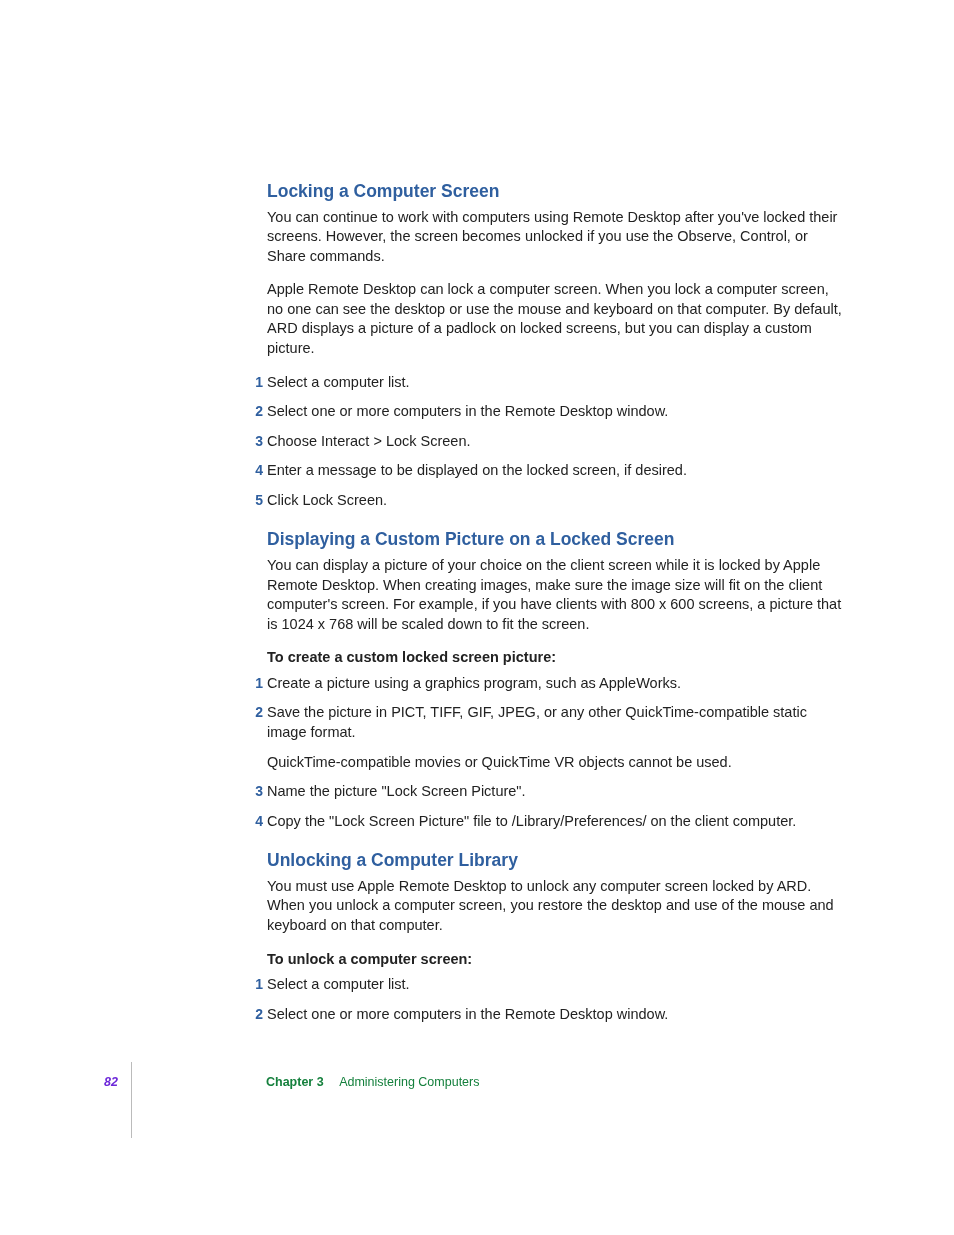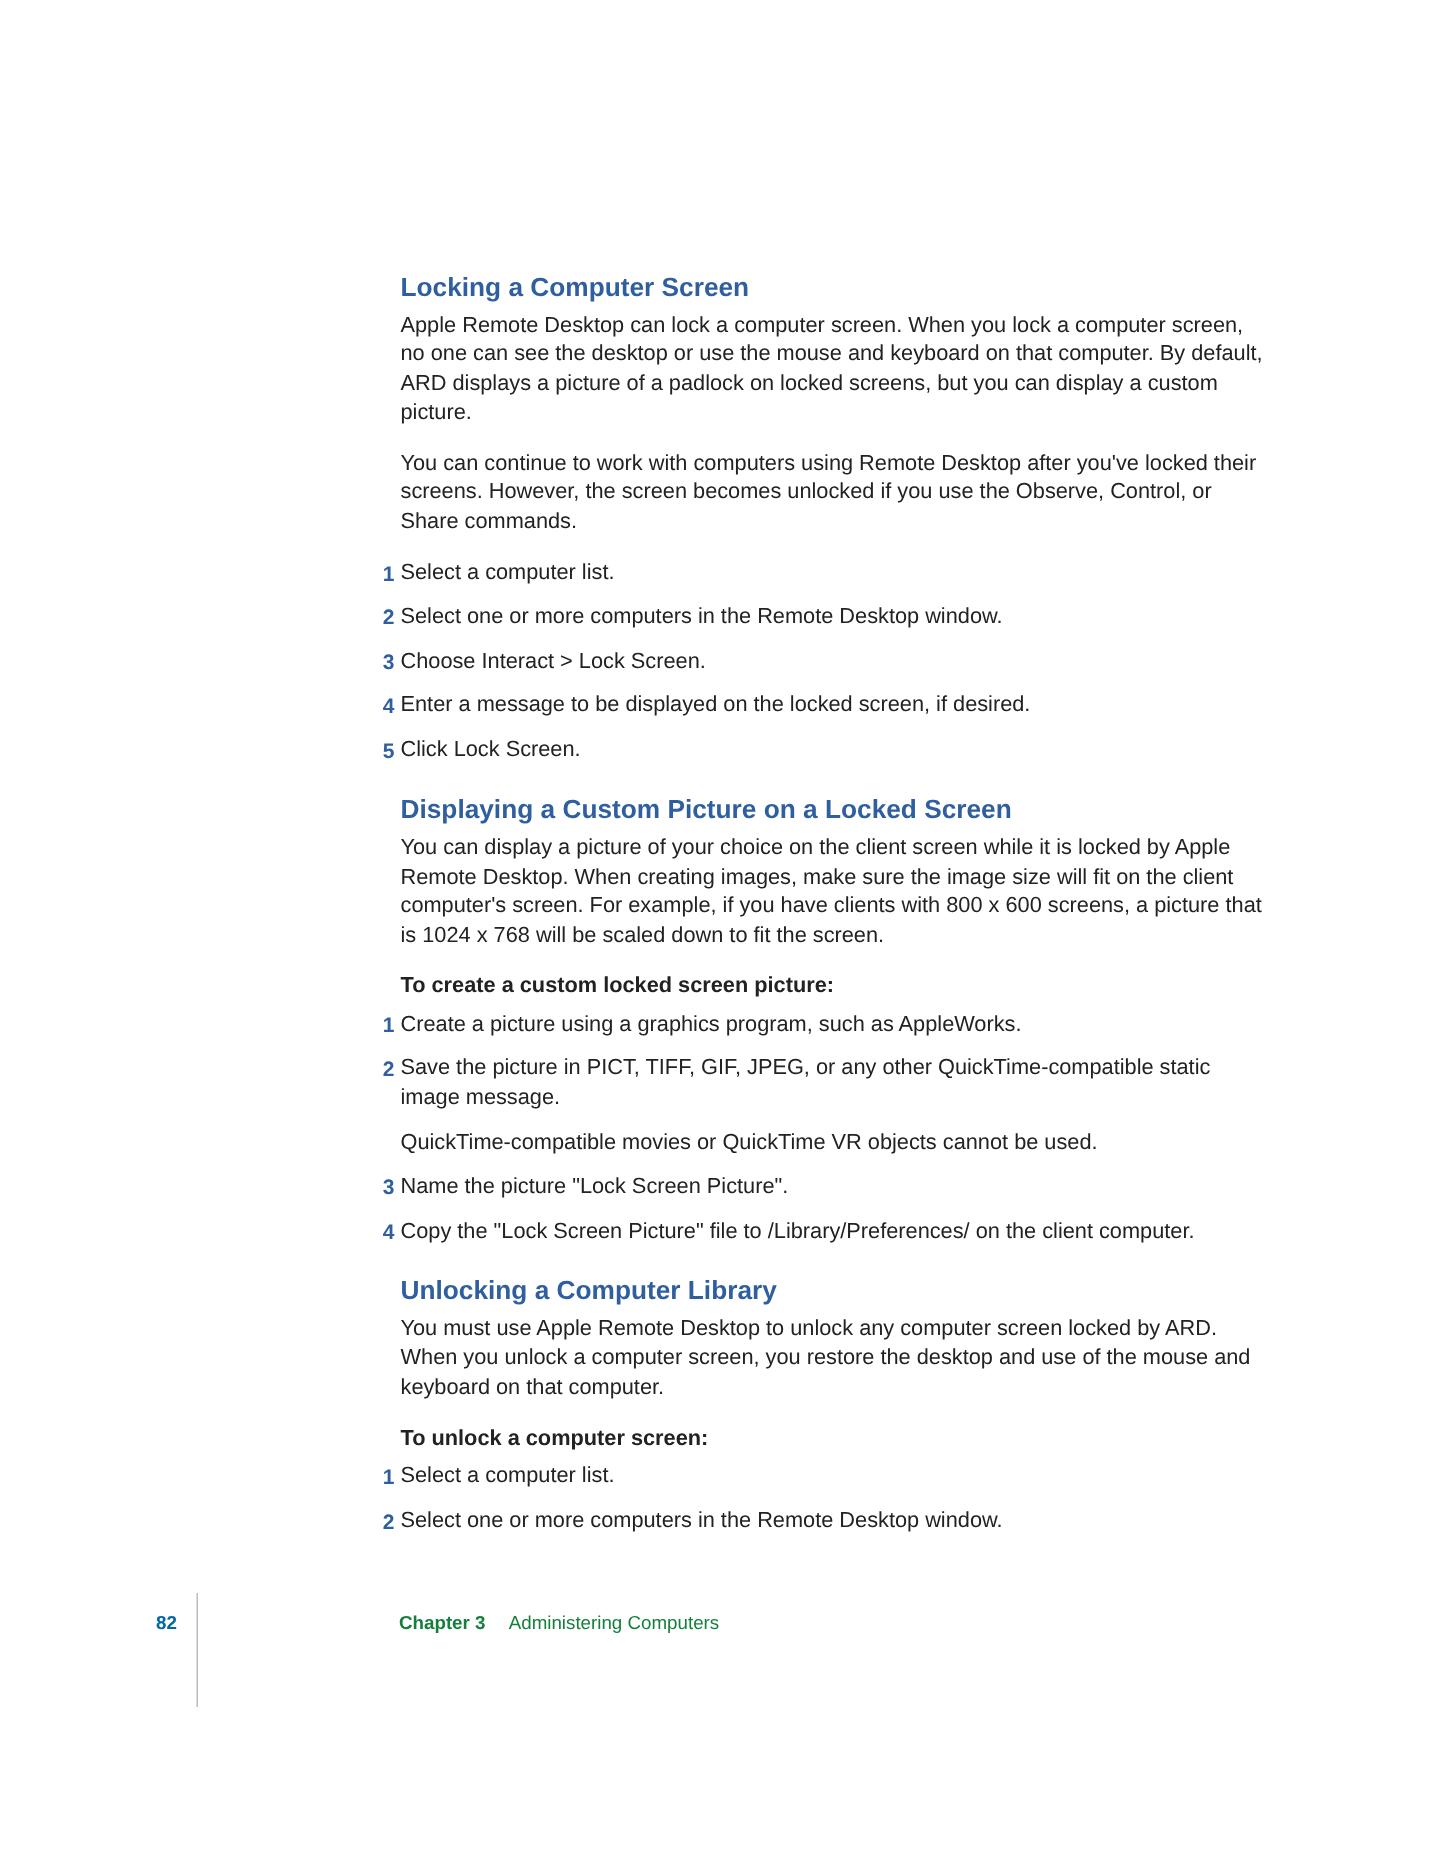--- a/index.html
+++ b/index.html
@@ -64,22 +64,23 @@
     .footer {
       position: absolute;
       left: 104px;
       top: 1074px;
       display: flex;
       align-items: flex-start;
       font-size: 12.5px;
     }
     .page-num {
       font-weight: 700;
-      color: #0369a1;
+      color: #6d28d9;
       width: 28px;
+      font-style: italic;
     }
     .footer-rest {
       margin-left: 134px;
     }
     .chapter-label {
       font-weight: 700;
       color: #15803d;
     }
     .chapter-title {
       color: #15803d;
@@ -93,22 +94,22 @@
       height: 76px;
       background: #bbb;
     }
   </style>
 </head>
 <body>
 
 <div class="page">
   <div class="content" id="content-root">
       <h2 class="section-heading first">Locking a Computer Screen</h2>
+      <p class="body-para">You can continue to work with computers using Remote Desktop after you've locked their screens. However, the screen becomes unlocked if you use the Observe, Control, or Share commands.</p>
       <p class="body-para">Apple Remote Desktop can lock a computer screen. When you lock a computer screen, no one can see the desktop or use the mouse and keyboard on that computer. By default, ARD displays a picture of a padlock on locked screens, but you can display a custom picture.</p>
-      <p class="body-para">You can continue to work with computers using Remote Desktop after you've locked their screens. However, the screen becomes unlocked if you use the Observe, Control, or Share commands.</p>
       <ol class="steps">
         <li>
           <span class="num">1</span>
           <span class="step-text">Select a computer list.</span>
         </li>
         <li>
           <span class="num">2</span>
           <span class="step-text">Select one or more computers in the Remote Desktop window.</span>
         </li>
         <li>
@@ -127,21 +128,21 @@
       <h2 class="section-heading">Displaying a Custom Picture on a Locked Screen</h2>
       <p class="body-para">You can display a picture of your choice on the client screen while it is locked by Apple Remote Desktop. When creating images, make sure the image size will fit on the client computer's screen. For example, if you have clients with 800 x 600 screens, a picture that is 1024 x 768 will be scaled down to fit the screen.</p>
       <p class="bold-lead">To create a custom locked screen picture:</p>
       <ol class="steps">
         <li>
           <span class="num">1</span>
           <span class="step-text">Create a picture using a graphics program, such as AppleWorks.</span>
         </li>
         <li>
           <span class="num">2</span>
-          <span class="step-text">Save the picture in PICT, TIFF, GIF, JPEG, or any other QuickTime-compatible static image message.</span>
+          <span class="step-text">Save the picture in PICT, TIFF, GIF, JPEG, or any other QuickTime-compatible static image format.</span>
           <span class="step-after">QuickTime-compatible movies or QuickTime VR objects cannot be used.</span>
         </li>
         <li>
           <span class="num">3</span>
           <span class="step-text">Name the picture "Lock Screen Picture".</span>
         </li>
         <li>
           <span class="num">4</span>
           <span class="step-text">Copy the "Lock Screen Picture" file to /Library/Preferences/ on the client computer.</span>
         </li>

